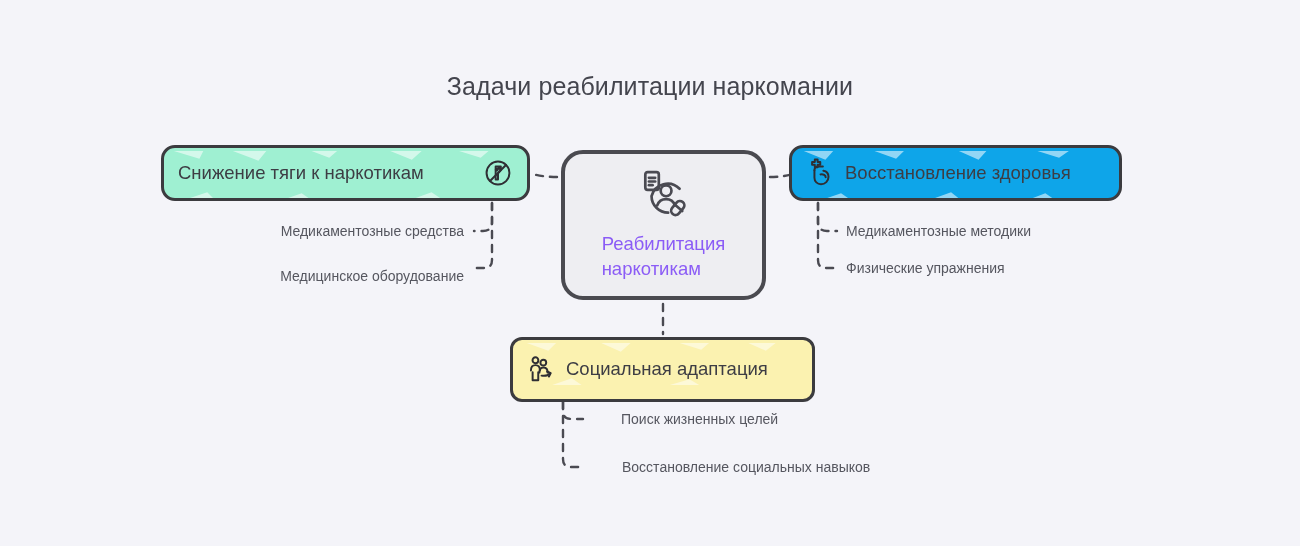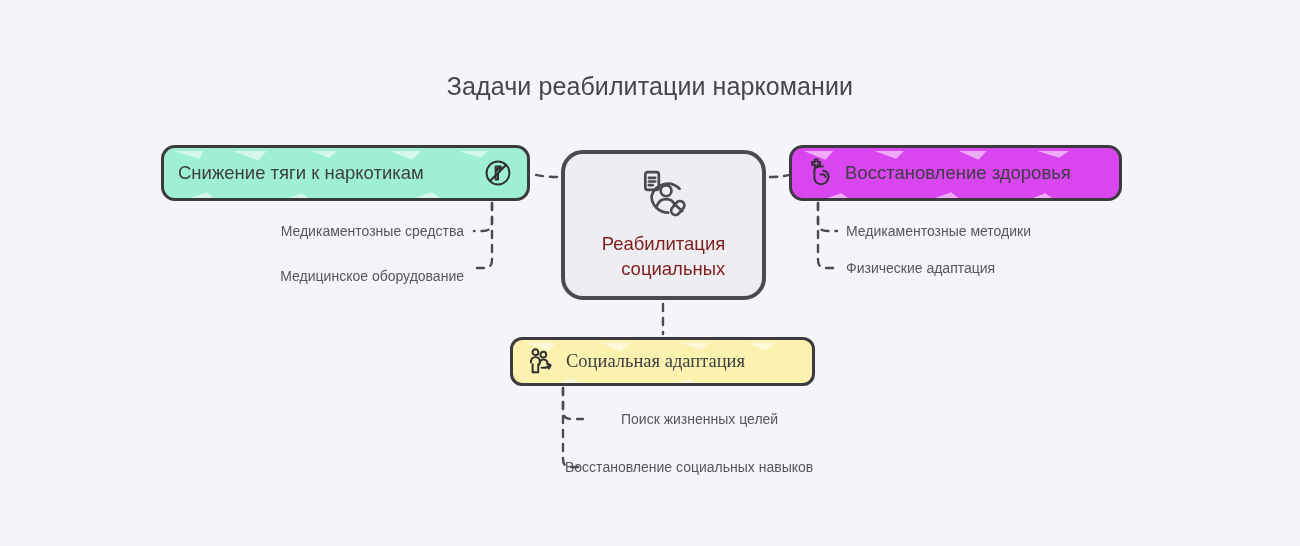--- a/index.html
+++ b/index.html
@@ -62,51 +62,50 @@
   #node-craving {
     left: 161px; top: 145px;
     width: 369px; height: 56px;
     background: #9ff0d2;
     justify-content: space-between;
   }
   
   #node-health {
     left: 789px; top: 145px;
     width: 333px; height: 56px;
-    background: #d946ef;
+    background: #0ea5e9;
   }
   
   #node-social {
     left: 510px; top: 337px;
-    width: 305px; height: 49px;
+    width: 305px; height: 65px;
     background: #fbf2b0;
     border-radius: 12px;
-    font-family: Liberation Serif, serif;
   }
   
   #node-center {
     position: absolute;
     left: 561px; top: 150px;
     width: 205px; height: 150px;
     box-sizing: border-box;
     background: #eeeef2;
     border: 4px solid #4a4a50;
     border-radius: 22px;
     display: flex;
     flex-direction: column;
     align-items: center;
     justify-content: center;
     gap: 10px;
     overflow: hidden;
   }
   #node-center .center-icon { width: 54px; height: 54px; display: block; }
   #node-center .center-label {
-    text-align: right;
+    text-align: left;
     font-size: 18.5px;
-    color: #7f1d1d;
+    color: #8b5cf6;
     line-height: 1.35;
   }
   
   .leaf {
     position: absolute;
     font-size: 14px;
     color: #55565f;
     white-space: nowrap;
     line-height: 1;
   }
@@ -144,21 +143,21 @@
     <line x1="11.5" y1="13" x2="17.5" y2="13"></line>
     <line x1="11.5" y1="16.5" x2="15" y2="16.5"></line>
     <path d="M41 20 A 16 16 0 0 0 14 27 A 16 16 0 0 0 30 43"></path>
     <circle cx="28" cy="22" r="5.2"></circle>
     <path d="M19.5 36 A 9 9 0 0 1 36.5 36"></path>
     <rect x="35" y="31" width="8.5" height="15" rx="4.2" transform="rotate(40 39.2 38.5)"></rect>
     <line x1="36.3" y1="35.2" x2="43.6" y2="41.4"></line>
   </svg>
   <div class="center-label">
     <span>Реабилитация</span><br>
-    <span>социальных</span>
+    <span>наркотикам</span>
   </div>
 </div>
 
 <div class="node" id="node-craving">
   <svg class="sketch" viewBox="0 0 369 56" preserveAspectRatio="none">
     <g fill="#ffffff" opacity="0.55">
       <path d="M10 3 L40 3 L36 11 Z"></path>
       <path d="M70 3 L104 3 L96 13 Z"></path>
       <path d="M150 3 L176 3 L168 10 Z"></path>
       <path d="M230 3 L262 3 L252 12 Z"></path>
@@ -219,16 +218,16 @@
     <path d="M15.5 22 C 19 22.5 22.5 22 24.5 19.5"></path>
     <path d="M21.5 17.6 L25.3 19.3 L23.4 23"></path>
   </svg>
   <span class="node-label">Социальная адаптация</span>
 </div>
 
 <div class="leaf right-aligned" style="left:180px; top:224px; width:284px;">Медикаментозные средства</div>
 <div class="leaf right-aligned" style="left:180px; top:261px; width:284px;margin-top:8px;">Медицинское оборудование</div>
 
 <div class="leaf" style="left:846px; top:224px;">Медикаментозные методики</div>
-<div class="leaf" style="left:846px; top:261px;">Физические адаптация</div>
+<div class="leaf" style="left:846px; top:261px;">Физические упражнения</div>
 
 <div class="leaf" style="left:621px; top:412px;">Поиск жизненных целей</div>
-<div class="leaf" style="left:565px; top:460px;">Восстановление социальных навыков</div>
+<div class="leaf" style="left:622px; top:460px;">Восстановление социальных навыков</div>
 
 </body></html>

